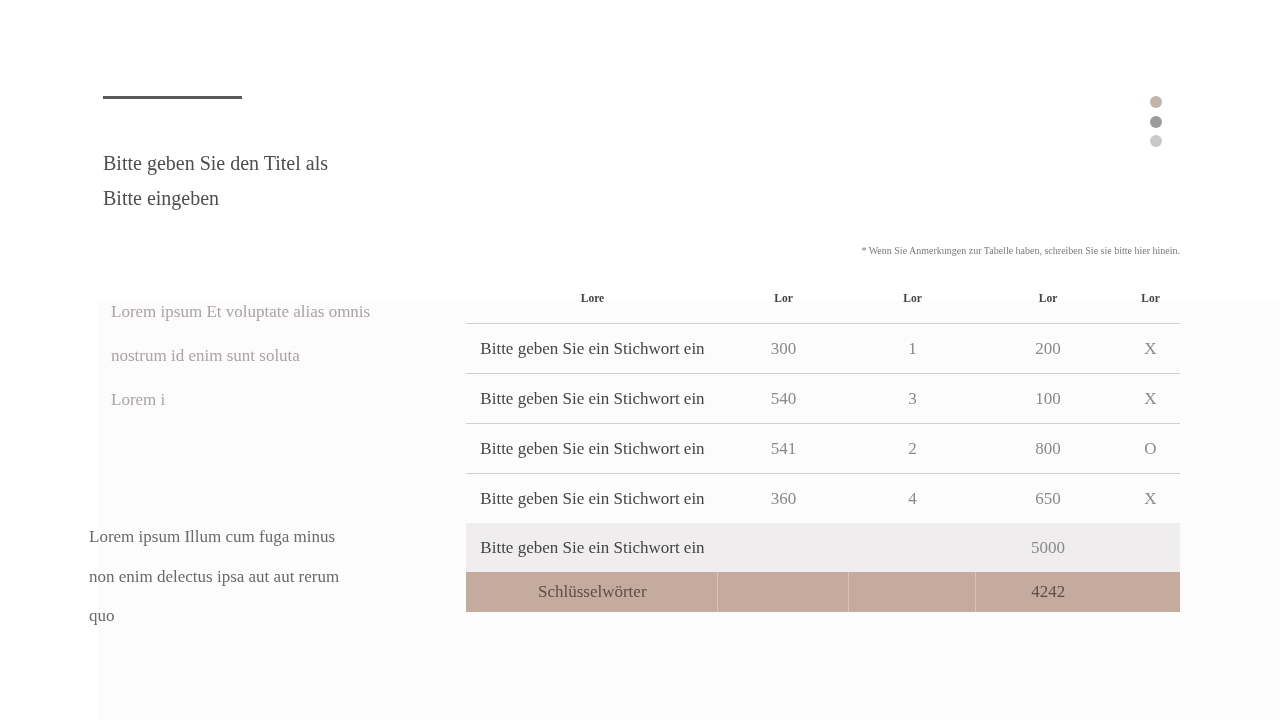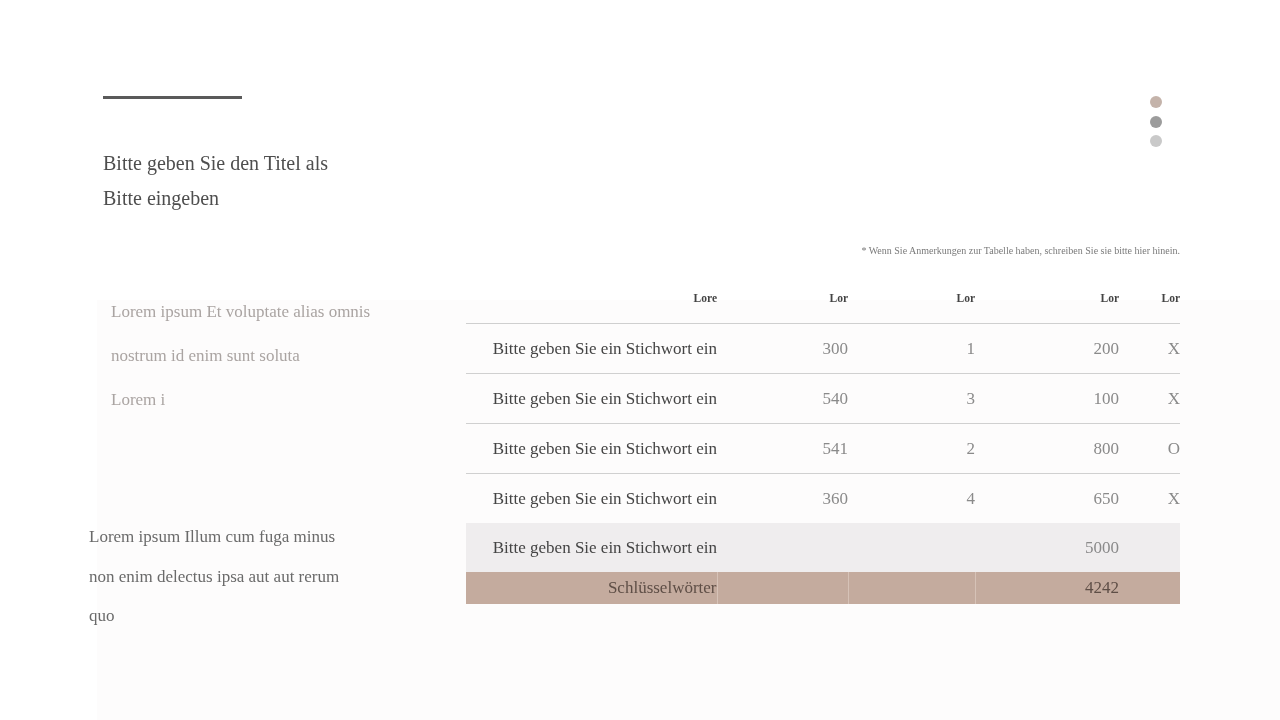--- a/index.html
+++ b/index.html
@@ -11,29 +11,29 @@
   }
   .bg-panel { position:absolute; left:97px; top:300px; width:1183px; height:420px; background:#fdfcfc; }
   .accent-line { position:absolute; left:103px; top:96px; width:139px; height:3px; background:#5a5a5a; }
   .title { position:absolute; left:103px; top:146px; width:400px; font-size:20px; line-height:35px; color:#4e4e4e; font-family:"Liberation Serif", serif; }
   .dots { position:absolute; left:1150px; top:96px; width:12px; }
   .dot { width:12px; height:12px; border-radius:50%; margin-bottom:7.5px; }
   .note { position:absolute; right:100px; top:245px; font-size:10px; color:#7a7a7a; font-family:"Liberation Serif", serif; }
   .para1 { position:absolute; left:103px; top:290px; width:320px; font-size:17px; line-height:44px; color:#aaa4a2; font-family:"Liberation Serif", serif;margin-left:8px; }
   .para2 { position:absolute; left:89px; top:517px; width:320px; font-size:17px; line-height:39.5px; color:#6a6a6a; font-family:"Liberation Serif", serif; }
   table { position:absolute; left:466px; top:273px; width:714px; border-collapse:collapse; font-family:"Liberation Serif", serif; }
-  th, td { text-align:right; padding:0 0 0 2px; font-weight:normal; }
+  th, td { text-align:center; padding:0 0 0 2px; font-weight:normal; }
   th { height:50px; font-size:11.5px; color:#444; font-weight:bold; }
   thead tr { border-bottom:1px solid #cfcfcf; }
   td { height:49px; font-size:17px; color:#8a8a8a; }
   td.kw { color:#444; }
   tbody tr.row { border-bottom:1px solid #d0d0d0; }
   tbody tr.row:nth-child(4) { border-bottom:none; }
   tr.subtotal td { background:#efedee; height:49px; }
-  tr.total td { background:#c4ab9e; height:32px; color:#5e4e46; border-right:1px solid #d6c2b7;margin-top:24px; }
+  tr.total td { background:#c4ab9e; height:40px; color:#5e4e46; border-right:1px solid #d6c2b7;margin-top:24px; }
   tr.total td:last-child, tr.total td:nth-child(4) { border-right:none; }
   col.c1 { width:251px; } col.c2 { width:131px; } col.c3 { width:127px; } col.c4 { width:144px; } col.c5 { width:61px; }
 </style>
 </head>
 <body>
 
 <div class="bg-panel"></div>
 
 <div class="accent-line"></div>
 

